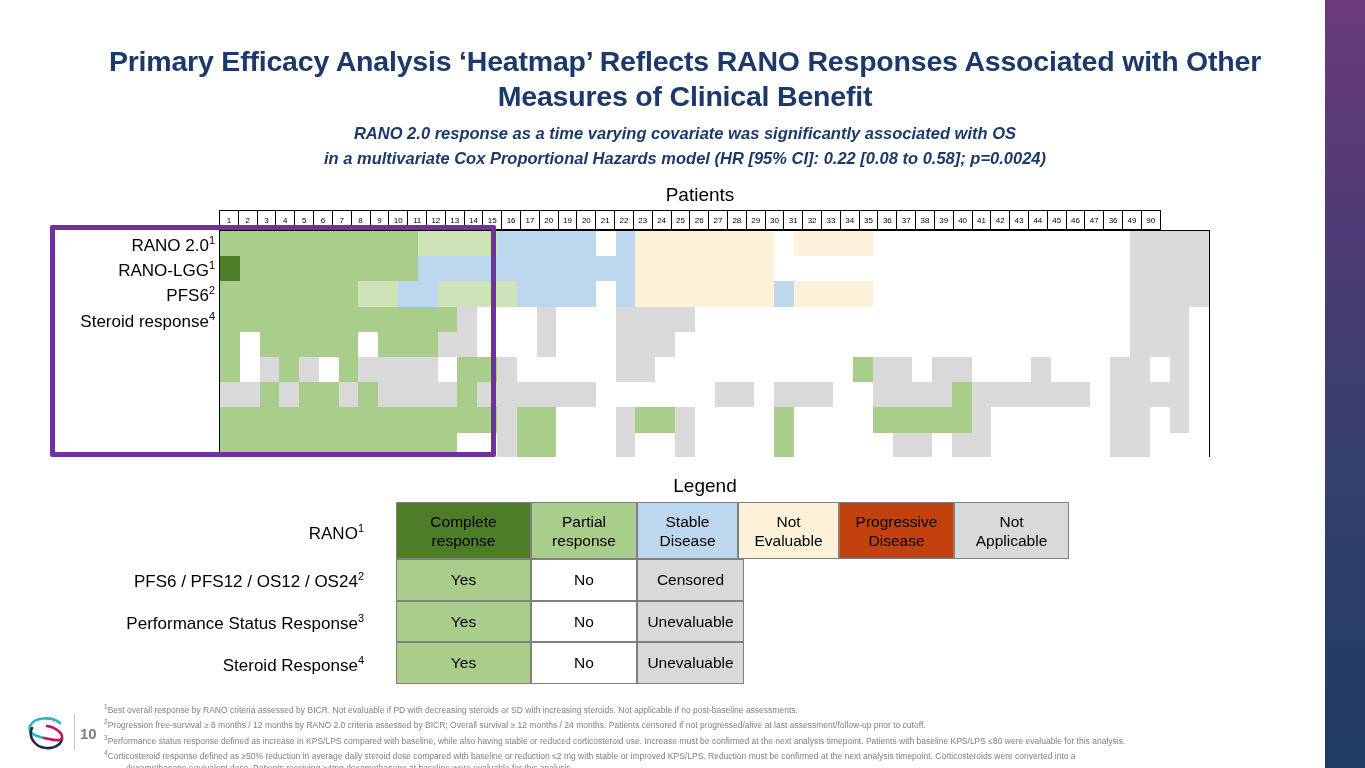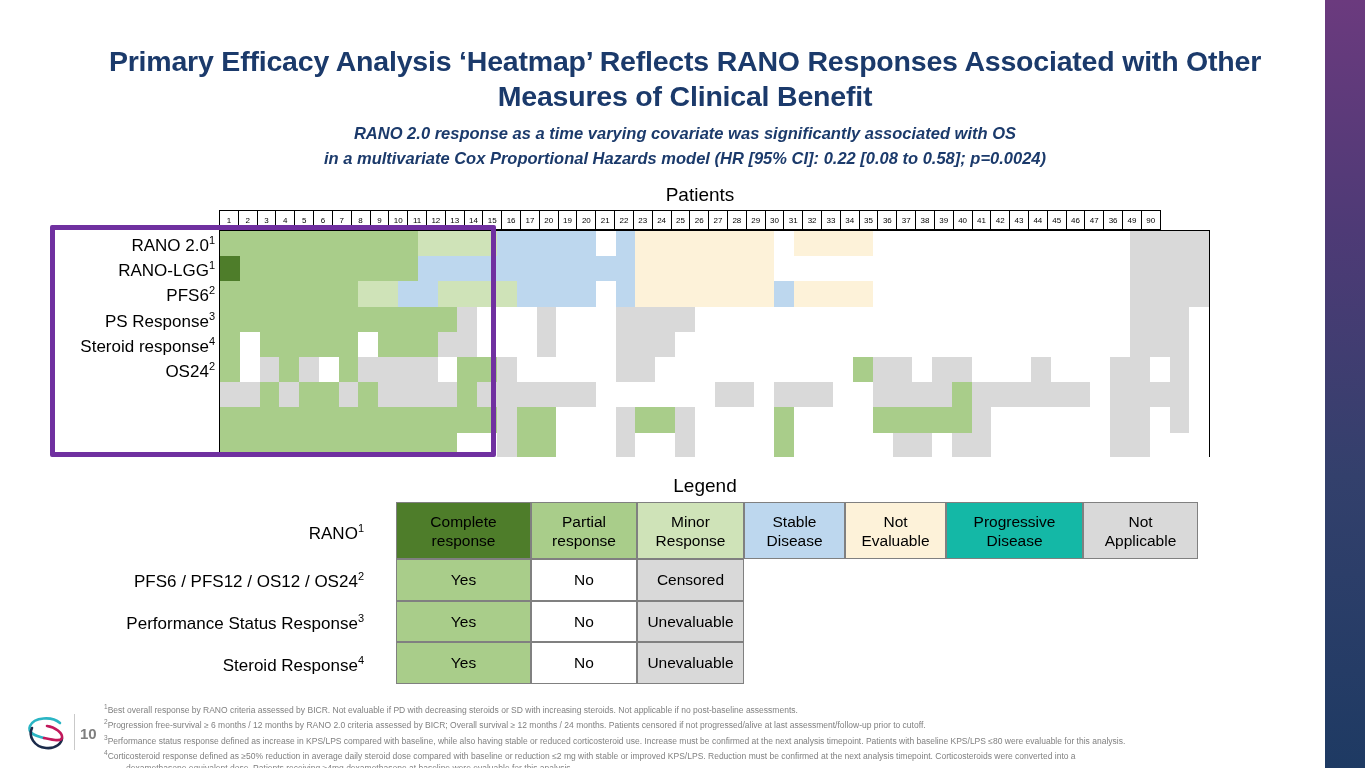--- a/index.html
+++ b/index.html
@@ -86,23 +86,21 @@
   <div>RANO 2.0 response as a time varying covariate was significantly associated with OS</div>
   <div>in a multivariate Cox Proportional Hazards model (HR [95% CI]: 0.22 [0.08 to 0.58]; p=0.0024)</div>
 </div>
 
 <div id="patients-title">Patients</div>
 
 <div id="row-labels">
     <div>RANO 2.0<sup>1</sup></div>
     <div>RANO-LGG<sup>1</sup></div>
     <div>PFS6<sup>2</sup></div>
-    <div>PS Response<sup>3</sup></div>
     <div>Steroid response<sup>4</sup></div>
-    <div>OS24<sup>2</sup></div>
   </div>
 
 <div id="hm-wrap">
   <div id="hm-head">
       <div class="ch">1</div>
       <div class="ch">2</div>
       <div class="ch">3</div>
       <div class="ch">4</div>
       <div class="ch">5</div>
       <div class="ch">6</div>
@@ -635,33 +633,29 @@
 <div id="legend">
     <div class="lrow head">
       <div class="lcell" style="width: 135px; background: rgb(78, 125, 42);">
         <span>Complete</span>
         <span>response</span>
       </div>
       <div class="lcell" style="width: 106px; background: rgb(169, 205, 138);">
         <span>Partial</span>
         <span>response</span>
       </div>
-      <div class="lcell" style="width: 107px; background: rgb(207, 227, 184);">
-        <span>Minor</span>
-        <span>Response</span>
-      </div>
       <div class="lcell" style="width: 101px; background: rgb(189, 215, 238);">
         <span>Stable</span>
         <span>Disease</span>
       </div>
       <div class="lcell" style="width: 101px; background: rgb(253, 242, 217);">
         <span>Not</span>
         <span>Evaluable</span>
       </div>
-      <div class="lcell" style="width: 137px; background: #14b8a6;">
+      <div class="lcell" style="width: 115px; background: #c2410c;">
         <span>Progressive</span>
         <span>Disease</span>
       </div>
       <div class="lcell" style="width: 115px; background: rgb(217, 217, 217);">
         <span>Not</span>
         <span>Applicable</span>
       </div>
     </div>
     <div class="lrow body">
       <div class="lcell" style="width: 135px; background: rgb(169, 205, 138);">

